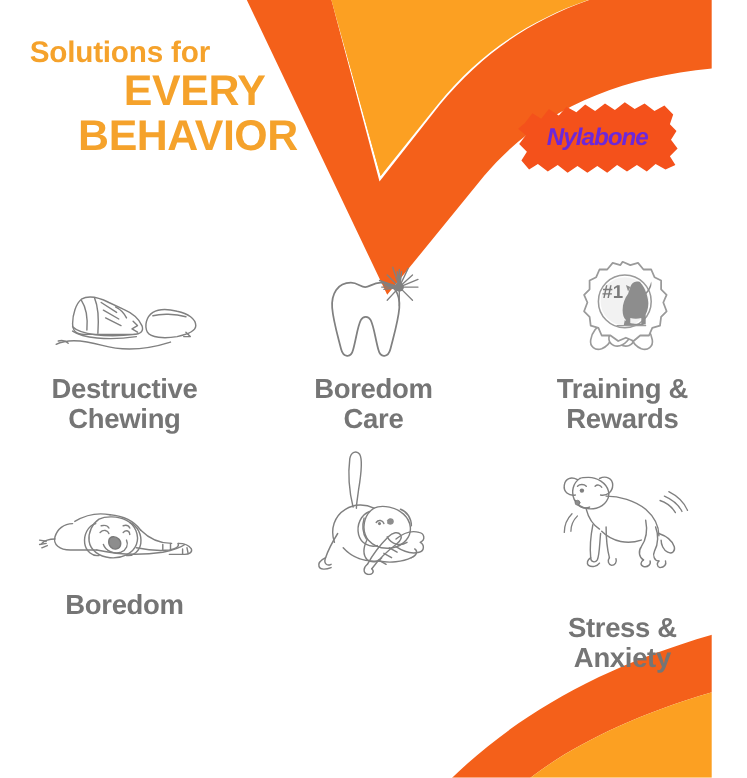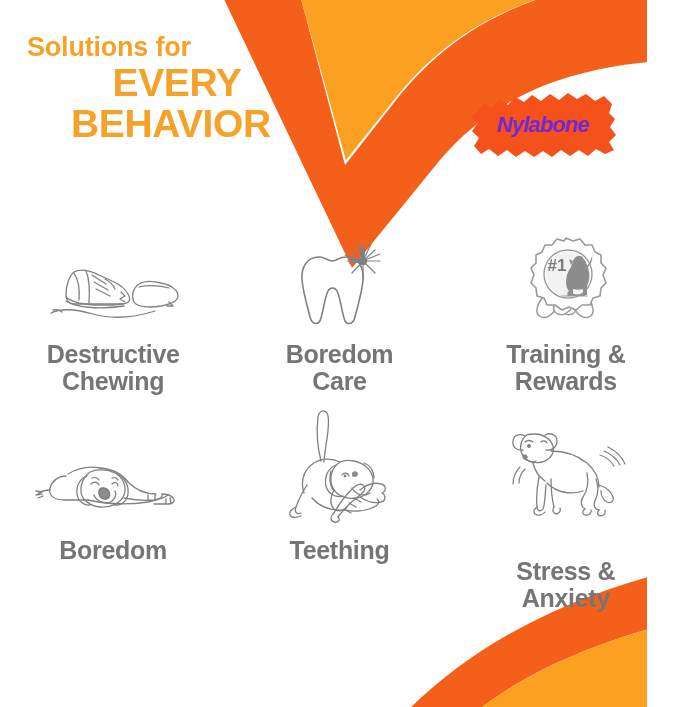--- a/index.html
+++ b/index.html
@@ -348,21 +348,20 @@
           <g stroke-width="1.3">
             <path d="M86 85 C92 80 100 77 107 79 C112 80 113 86 108 88
                      C112 90 112 96 107 97 C100 99 92 96 86 92"></path>
             <path d="M64 112 C70 104 78 96 86 90 C90 87 92 84 90 81
                      C88 78 83 79 79 83 C72 90 65 99 60 108"></path>
             <path d="M60 108 C56 111 56 116 60 117 C64 118 67 115 64 112"></path>
             <path d="M70 104 L77 108 M75 98 L82 102 M80 93 L87 97"></path>
           </g>
         </svg>
       </div>
-      <div class="cell-label" style="color: rgb(117, 117, 117);">Teething</div>
     </div>
 
     <div class="cell r2">
       <div class="icon-wrap">
         <svg viewBox="0 0 130 110" width="130" height="110" fill="none" stroke="#808080" stroke-width="1.3" stroke-linecap="round" stroke-linejoin="round">
 
           <path d="M26 22 C20 26 18 34 21 41 C24 48 33 51 41 49
                    C49 47 54 40 52 33 C50 26 42 21 34 21 C31 21 28 21 26 22 Z"></path>
 
           <path d="M24 23 C18 20 13 22 12 28 C11 34 16 38 22 37"></path>

